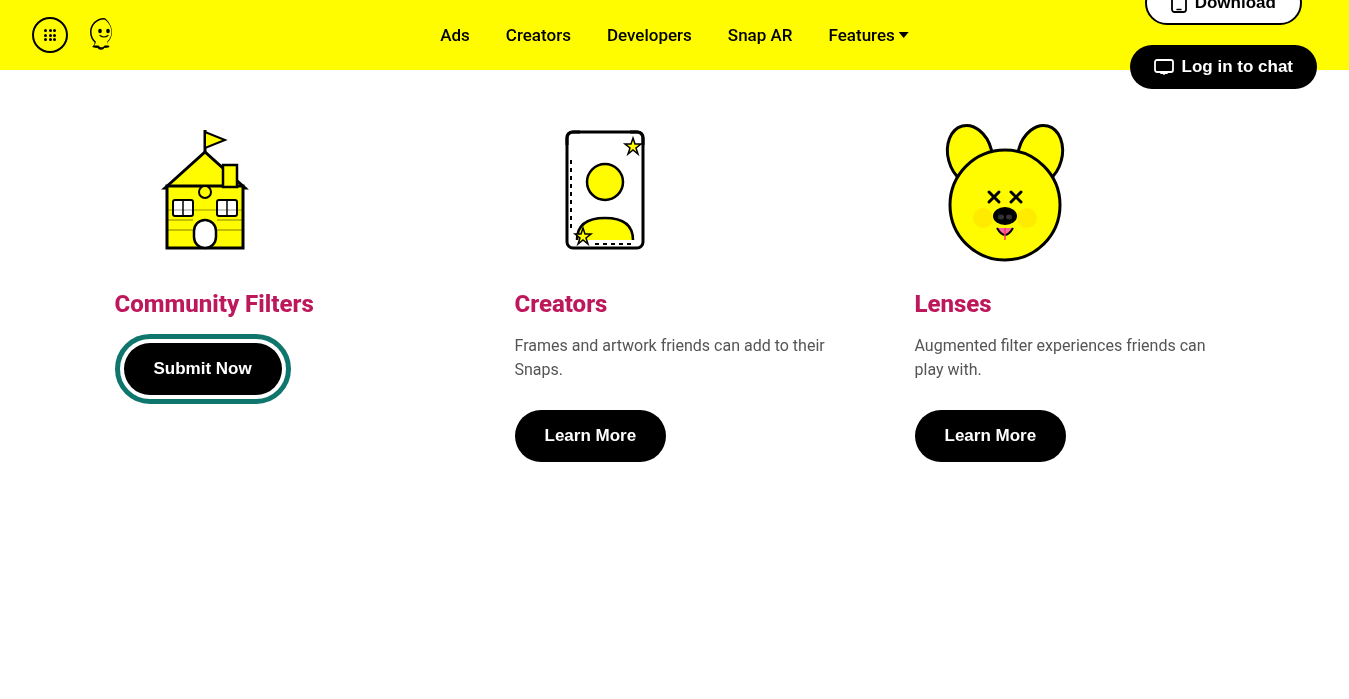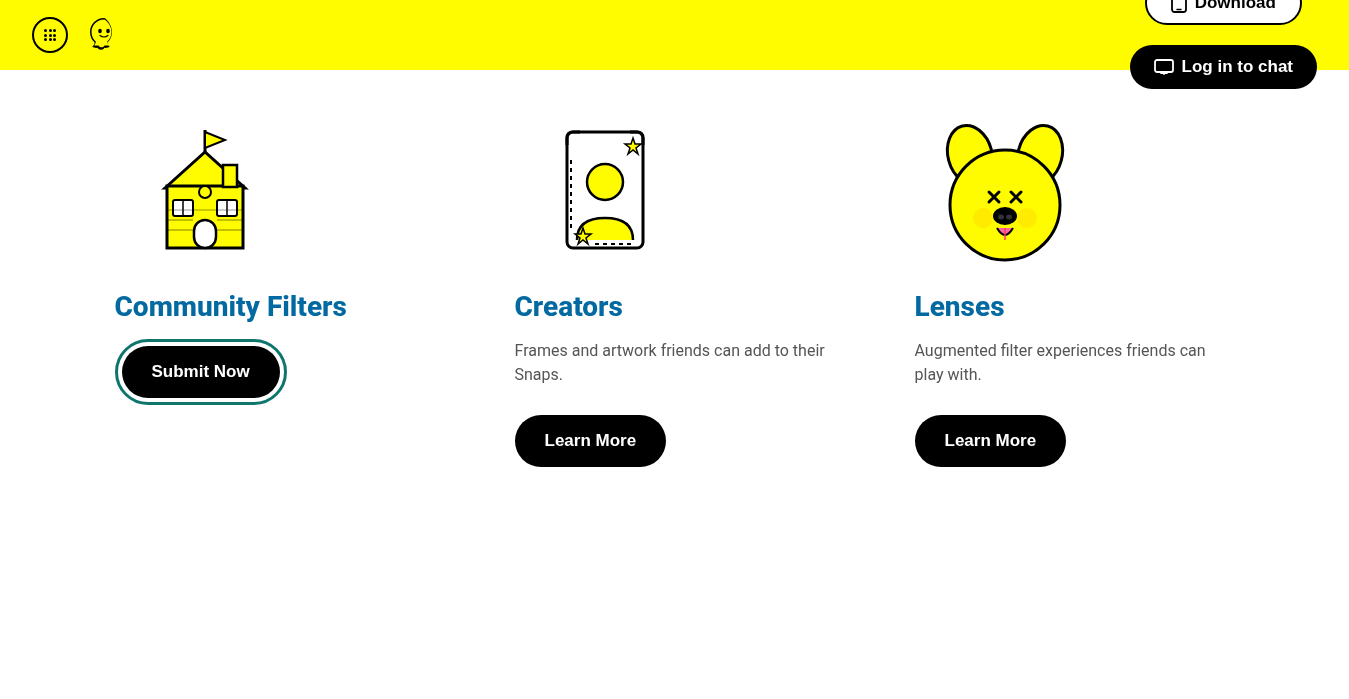--- a/index.html
+++ b/index.html
@@ -97,23 +97,23 @@
       align-items: flex-start;
       width: 320px;
     }
     .card-icon {
       width: 180px;
       height: 160px;
       margin-bottom: 20px;
       align-self: flex-start;
     }
     .card-title {
-      font-size: 28px;
+      font-size: 24px;
       font-weight: 800;
-      color: #0369a1;
+      color: #be185d;
       margin-bottom: 16px;
       text-align: left;
     }
     .card-description {
       font-size: 16px;
       line-height: 1.5;
       color: #555;
       text-align: left;
       margin-bottom: 28px;
     }
@@ -121,21 +121,21 @@
       background: #000;
       color: #fff;
       border: none;
       border-radius: 50px;
       padding: 16px 30px;
       font-size: 17px;
       font-weight: 700;
       cursor: pointer;
     }
     .btn-submit-wrapper {
-      border: 3px solid #0f766e;
+      border: 5px solid #0f766e;
       border-radius: 54px;
       padding: 4px;
       display: inline-block;
     }
 
     
     .icon-grid {
       display: grid;
       width: 12px;
       height: 12px;
@@ -184,20 +184,30 @@
       <svg width="36" height="36" viewBox="0 0 36 36" fill="none" xmlns="http://www.w3.org/2000/svg">
         <path d="M18 3C10.268 3 4 9.268 4 17c0 4.2 1.8 7.98 4.68 10.62-.18.9-.72 3.06-2.08 3.78-.28.16-.36.5-.12.7.88.72 3.8.96 5.1.72.5 1.16 1.56 1.98 3.42 1.98s2.92-.82 3.42-1.98c1.3.24 4.22 0 5.1-.72.24-.2.16-.54-.12-.7-1.36-.72-1.9-2.88-2.08-3.78C24.2 24.98 26 21.2 26 17c0-7.732-6.268-14-8-14z" fill="#000" stroke="none"></path>
         <path d="M18 4.5C11.1 4.5 5.5 10.1 5.5 17c0 3.9 1.7 7.4 4.4 9.8-.2.9-.7 2.8-1.9 3.4 1.2.5 3.6.5 4.5.3.5 1.1 1.5 1.8 3 1.8s2.5-.7 3-1.8c.9.2 3.3.2 4.5-.3-1.2-.6-1.7-2.5-1.9-3.4 2.7-2.4 4.4-5.9 4.4-9.8 0-6.9-5.6-12.5-7.5-12.5z" fill="#FFFC00" stroke="none"></path>
         <ellipse cx="14" cy="16" rx="1.8" ry="2.2" fill="#000"></ellipse>
         <ellipse cx="22" cy="16" rx="1.8" ry="2.2" fill="#000"></ellipse>
         <path d="M14 20.5 Q18 23.5 22 20.5" stroke="#000" stroke-width="1.2" fill="none" stroke-linecap="round"></path>
       </svg>
     </div>
   </div>
 
+  <div class="navbar-center">
+    <a class="nav-link">Ads</a>
+    <a class="nav-link">Creators</a>
+    <a class="nav-link">Developers</a>
+    <a class="nav-link">Snap AR</a>
+    <div class="nav-link nav-link-features" style="cursor:pointer;">
+      <span>Features</span>
+      <div class="chevron-down"></div>
+    </div>
+  </div>
 
   <div class="navbar-right">
     <button class="btn-download">
 
       <svg width="16" height="20" viewBox="0 0 16 20" fill="none">
         <rect x="1" y="1" width="14" height="18" rx="2.5" stroke="#000" stroke-width="1.8" fill="none"></rect>
         <line x1="6" y1="16.5" x2="10" y2="16.5" stroke="#000" stroke-width="1.5" stroke-linecap="round"></line>
       </svg>
       <span>Download</span>
     </button>

